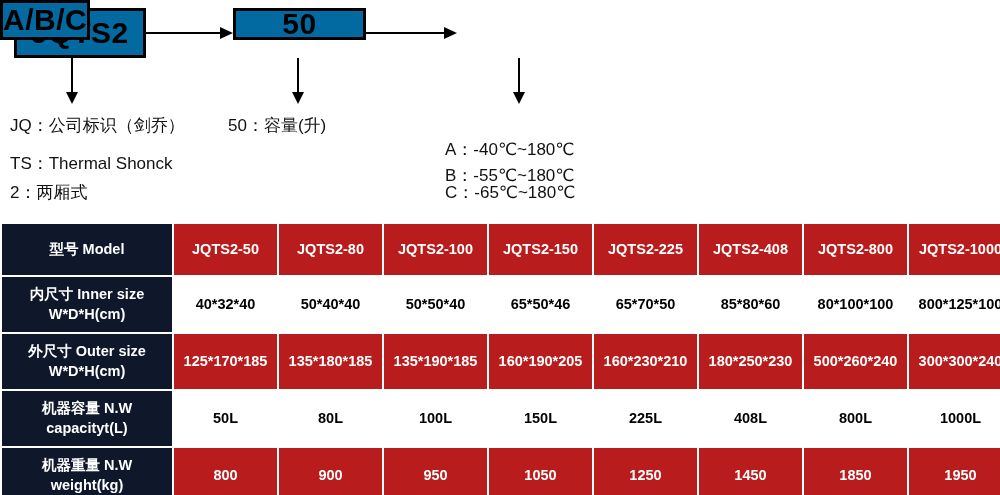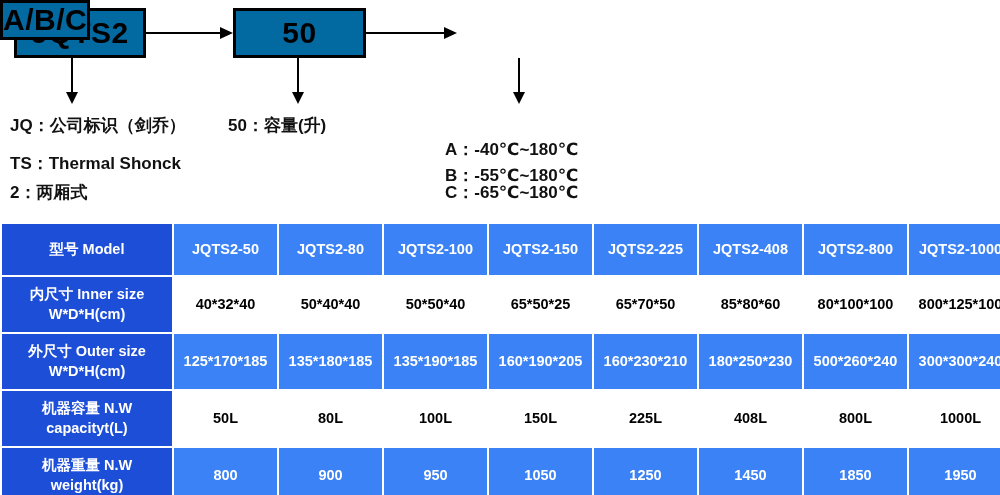--- a/index.html
+++ b/index.html
@@ -13,21 +13,21 @@
   
   #diagram{position:absolute;left:0;top:0;width:1000px;height:215px;}
 
   .code-box{
     position:absolute;box-sizing:border-box;
     border:3px solid #000;background:#0369a1;
     display:flex;align-items:center;justify-content:center;
     font-size:30px;font-weight:700;color:#000;letter-spacing:.5px;
   }
   #box-prefix{left:14px;top:8px;width:132px;height:50px;}
-  #box-capacity{left:233px;top:8px;width:133px;height:50px;}
+  #box-capacity{left:233px;top:8px;width:133px;height:32px;}
 
   .h-arrow{position:absolute;height:12px;}
   .h-arrow .shaft{position:absolute;left:0;top:5px;height:2px;background:#000;}
   .h-arrow .head{
     position:absolute;top:0;right:0;width:0;height:0;
     border-top:6px solid transparent;border-bottom:6px solid transparent;
     border-left:13px solid #000;
   }
   #arrow-1{left:146px;top:27px;width:87px;}
   #arrow-1 .shaft{width:76px;}
@@ -41,21 +41,21 @@
     border-left:6px solid transparent;border-right:6px solid transparent;
     border-top:12px solid #000;
   }
   #varrow-1{left:66px;top:58px;height:46px;}
   #varrow-1 .shaft{height:34px;}
   #varrow-2{left:292px;top:58px;height:46px;}
   #varrow-2 .shaft{height:34px;}
   #varrow-3{left:513px;top:58px;height:46px;}
   #varrow-3 .shaft{height:34px;}
 
-  .legend{position:absolute;font-size:17px;font-weight:700;color:#111;white-space:nowrap;}
+  .legend{position:absolute;font-size:17px;font-weight:400;color:#111;white-space:nowrap;}
   #lg-jq{left:10px;top:114px;}
   #lg-50{left:228px;top:114px;}
   #lg-ts{left:10px;top:152px;}
   #lg-2{left:10px;top:181px;}
   #lg-a{left:445px;top:114px;margin-top:24px;}
   #lg-b{left:445px;top:164px;}
   #lg-c{left:445px;top:181px;}
 
   
   #spec-table{
@@ -64,22 +64,22 @@
     table-layout:fixed;
   }
   #spec-table td{
     box-sizing:border-box;
     text-align:center;vertical-align:middle;
     font-size:14.5px;font-weight:700;
     padding:4px 2px;line-height:1.35;
   }
   #spec-table tr{height:55px;}
   #spec-table tr:first-child{height:51px;}
-  .rowhead{background:#1d4ed8;color:#ffffff;font-size:15px;}
-  .cell-blue{background:#3b82f6;color:#ffffff;}
+  .rowhead{background:#0f172a;color:#ffffff;font-size:15px;}
+  .cell-blue{background:#b91c1c;color:#ffffff;}
   .cell-white{background:#ffffff;color:#000000;}
   col.c-label{width:170px;}
   col.c-data{width:103px;}
   .rh-line{display:block;}
 </style>
 </head>
 <body>
 
 <div id="page">
 
@@ -148,21 +148,21 @@
       </tr>
 
       <tr>
         <td class="rowhead">
           <span class="rh-line">内尺寸 Inner size</span>
           <span class="rh-line">W*D*H(cm)</span>
         </td>
         <td class="cell-white">40*32*40</td>
         <td class="cell-white">50*40*40</td>
         <td class="cell-white">50*50*40</td>
-        <td class="cell-white">65*50*25</td>
+        <td class="cell-white">65*50*46</td>
         <td class="cell-white">65*70*50</td>
         <td class="cell-white">85*80*60</td>
         <td class="cell-white">80*100*100</td>
         <td class="cell-white">800*125*100</td>
       </tr>
 
       <tr>
         <td class="rowhead">
           <span class="rh-line">外尺寸 Outer size</span>
           <span class="rh-line">W*D*H(cm)</span>

